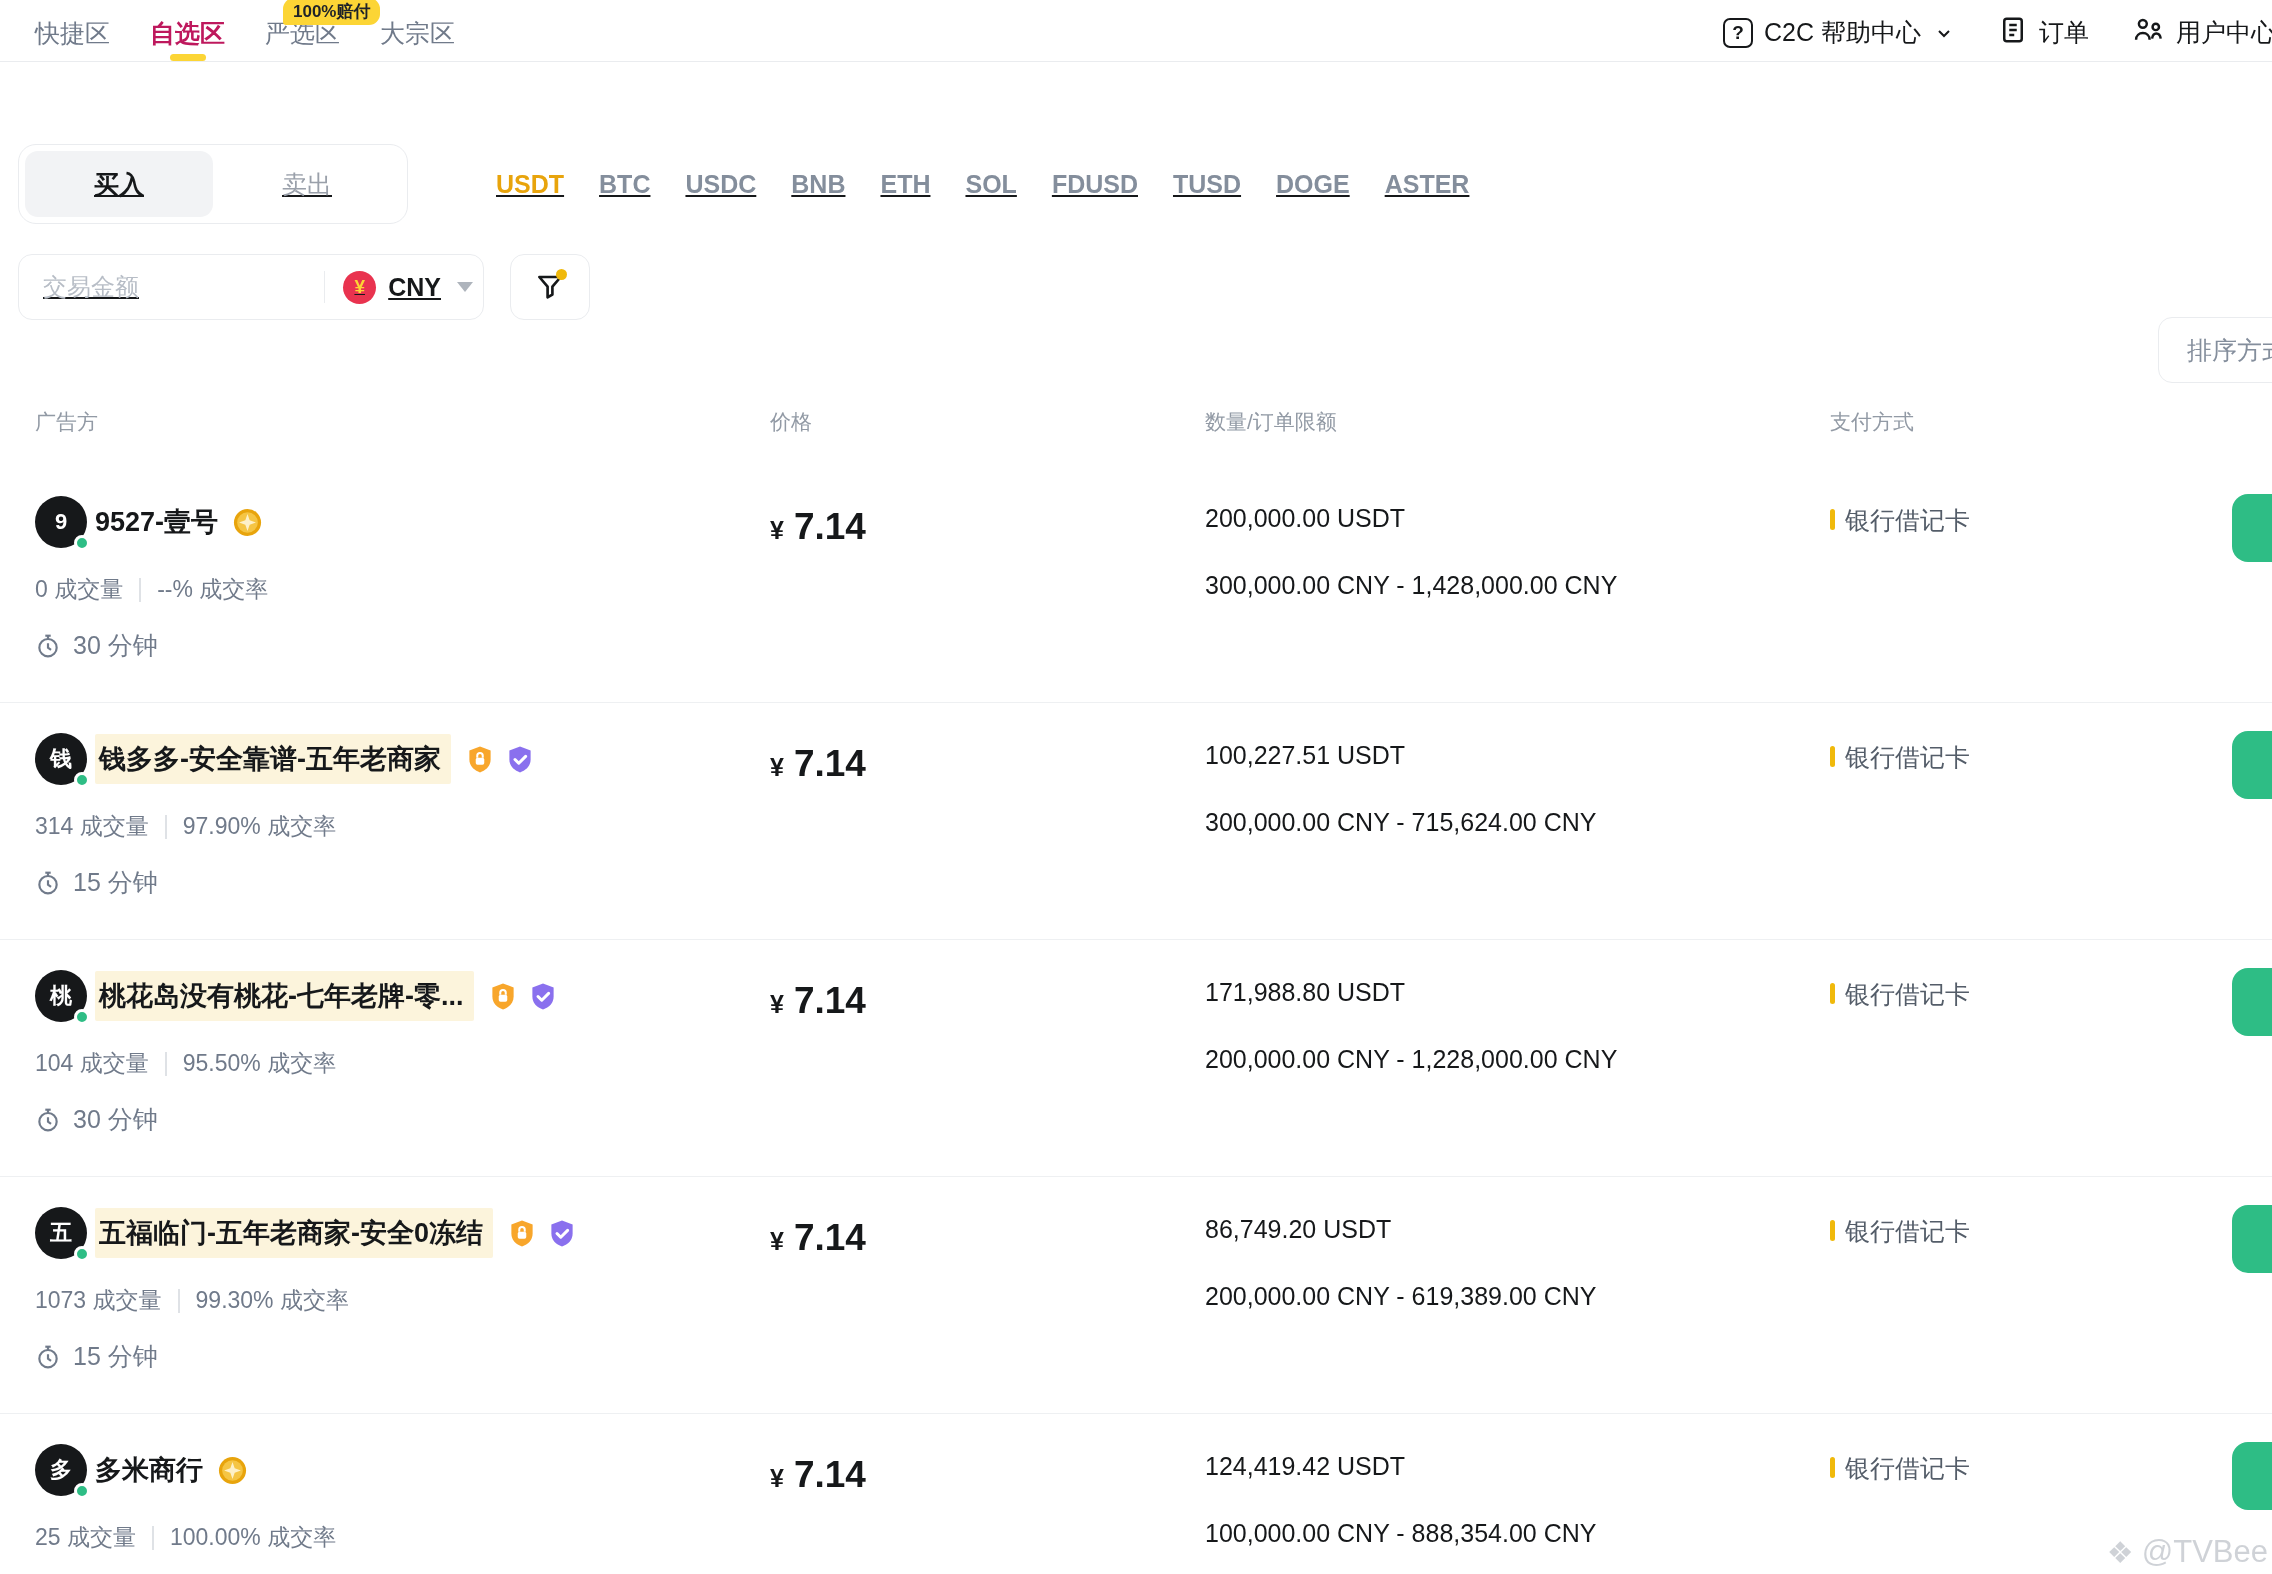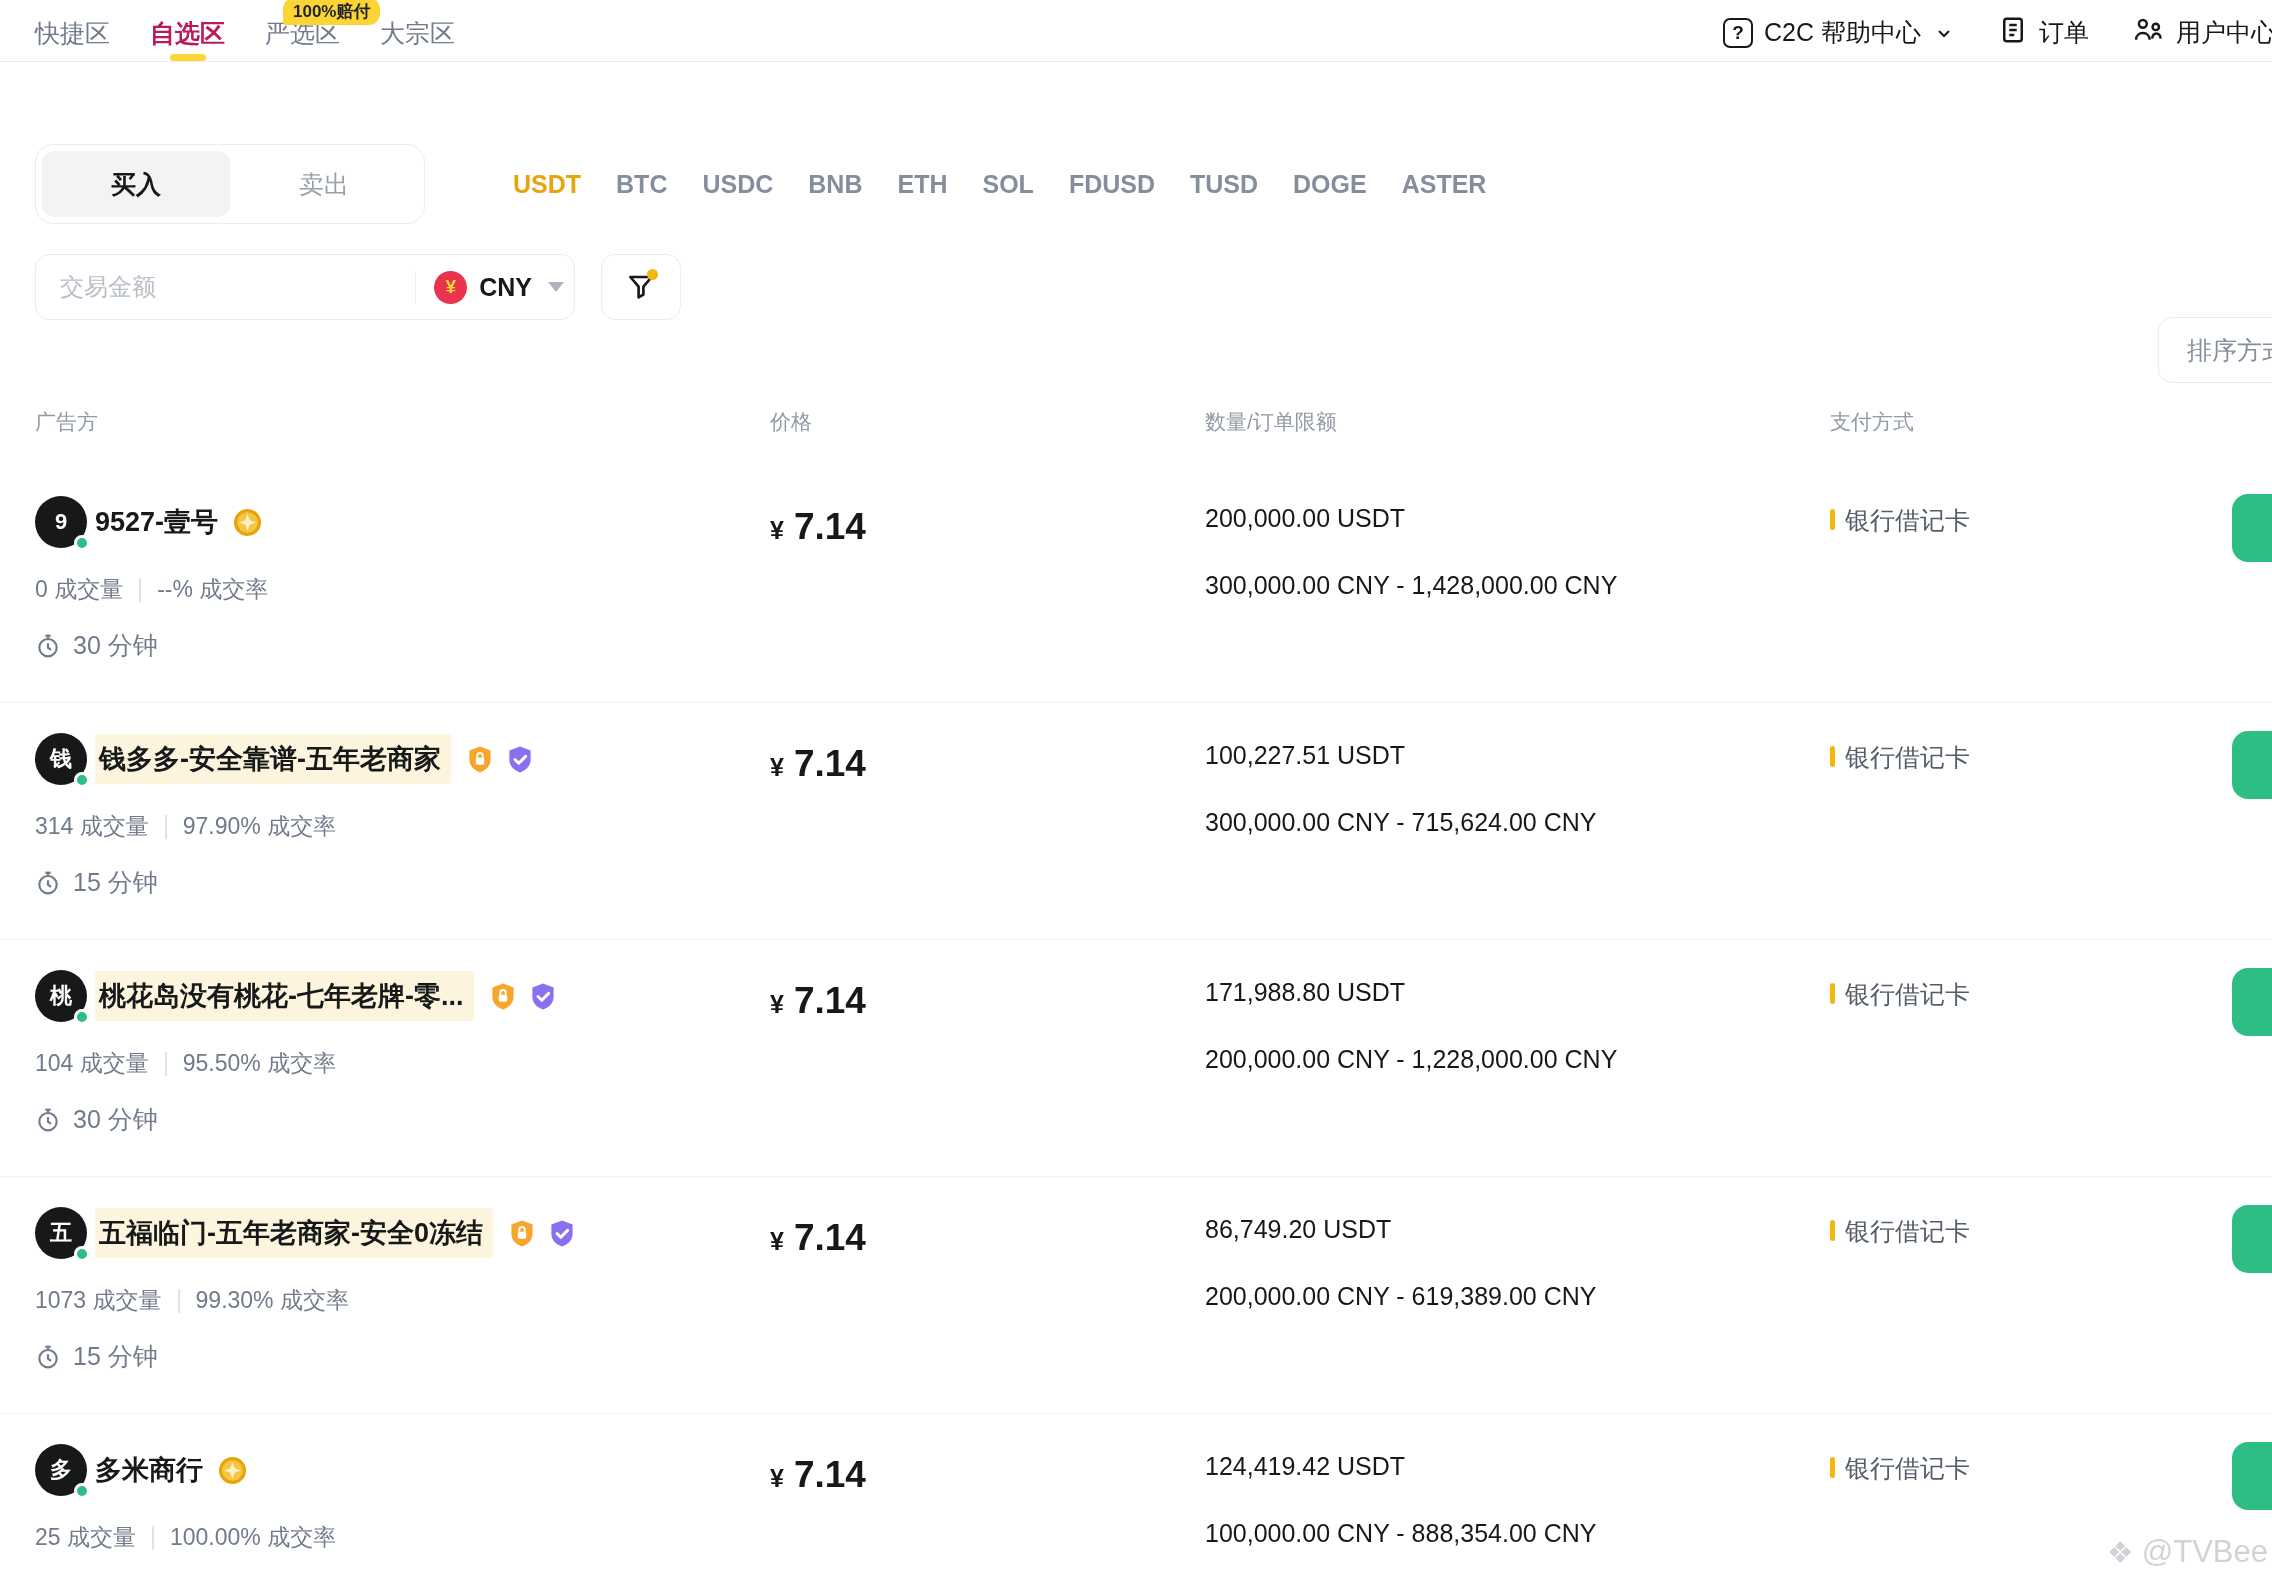--- a/index.html
+++ b/index.html
@@ -16,31 +16,31 @@
   .nav-tab{position:relative;font-size:25px;color:#707a8a;display:flex;align-items:center;cursor:pointer;padding-top:6px;}
   .nav-tab.active{color:#be185d;font-weight:700;}
   .nav-tab.active::after{content:"";position:absolute;bottom:0;left:50%;transform:translateX(-50%);width:36px;height:7px;background:#FCD535;border-radius:4px;}
   .nav-badge{position:absolute;top:-2px;left:18px;background:#FCD535;color:#1e2329;font-size:17px;font-weight:700;line-height:1;padding:5px 10px;border-radius:11px 11px 11px 3px;white-space:nowrap;}
   .nav-right{margin-left:auto;display:flex;align-items:center;gap:44px;font-size:25px;color:#16181a;margin-right:-4px;padding-top:4px;}
   .nav-link{display:flex;align-items:center;gap:11px;cursor:pointer;white-space:nowrap;}
   .sq-help{width:30px;height:30px;border:2.5px solid #16181a;border-radius:7px;display:flex;align-items:center;justify-content:center;font-size:19px;font-weight:700;}
   .chev{margin-left:2px;display:flex;}
 
   
-  .controls{padding:0 35px;}
+  .controls{padding:0 18px;text-decoration:underline;}
   .ctl-row1{display:flex;align-items:center;margin-top:82px;}
   .side-toggle{width:390px;height:80px;border:1px solid #eaecef;border-radius:18px;display:flex;align-items:center;padding:6px;}
   .side-btn{flex:1;height:100%;display:flex;align-items:center;justify-content:center;font-size:25px;color:#9aa0aa;border-radius:13px;cursor:pointer;background:transparent;border:none;font-family:inherit;}
   .side-btn.active{background:#f2f3f5;color:#16181a;font-weight:600;}
   .asset-tabs{display:flex;gap:35px;margin-left:88px;font-size:25px;font-weight:600;color:#848e9c;align-items:center;}
   .asset{cursor:pointer;}
   .asset.active{color:#E8A40C;}
 
   .ctl-row2{display:flex;align-items:center;margin-top:30px;}
-  .amount-box{width:540px;height:66px;border:1px solid #eaecef;border-radius:14px;display:flex;align-items:center;padding:0 10px 0 22px;}
+  .amount-box{width:466px;height:66px;border:1px solid #eaecef;border-radius:14px;display:flex;align-items:center;padding:0 10px 0 22px;}
   .amount-input{border:none;outline:none;font-size:24px;flex:1;min-width:0;font-family:inherit;color:#16181a;}
   .amount-input::placeholder{color:#b7bdc6;}
   .vdiv{width:1px;height:32px;background:#eaecef;margin:0 18px 0 6px;flex:none;}
   .cny-flag{width:33px;height:33px;border-radius:50%;background:#E9334F;color:#FCD535;display:flex;align-items:center;justify-content:center;font-size:19px;font-weight:700;flex:none;}
   .cny-label{font-size:25px;font-weight:700;margin:0 16px 0 12px;}
   .caret{width:0;height:0;border-left:8px solid transparent;border-right:8px solid transparent;border-top:10px solid #aeb4bc;flex:none;}
   .pay-box{width:432px;height:66px;border:1px solid #eaecef;border-radius:14px;margin-left:26px;display:flex;align-items:center;justify-content:space-between;padding:0 24px;font-size:25px;color:#16181a;cursor:pointer;}
   .filter-btn{width:80px;height:66px;margin-left:26px;border:1px solid #eaecef;border-radius:14px;display:flex;align-items:center;justify-content:center;position:relative;background:#fff;cursor:pointer;}
   .filter-dot{position:absolute;top:14px;right:22px;width:11px;height:11px;border-radius:50%;background:#F0B90B;}
   .sort-box{position:absolute;left:2158px;top:317px;width:250px;height:66px;border:1px solid #eaecef;border-radius:14px;display:flex;align-items:center;padding:0 28px;font-size:25px;color:#848e9c;cursor:pointer;background:#fff;}

